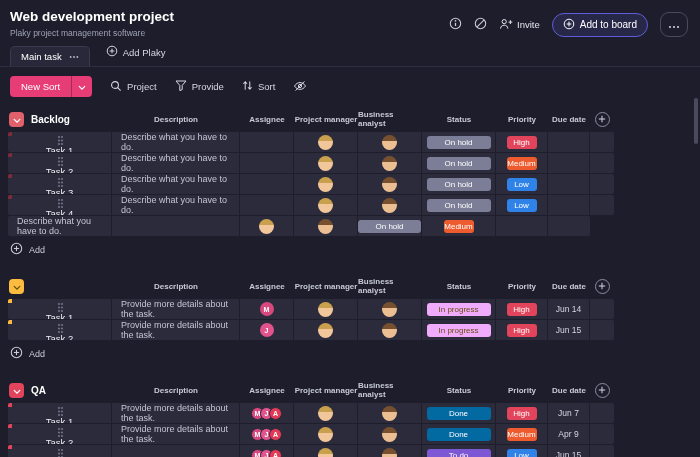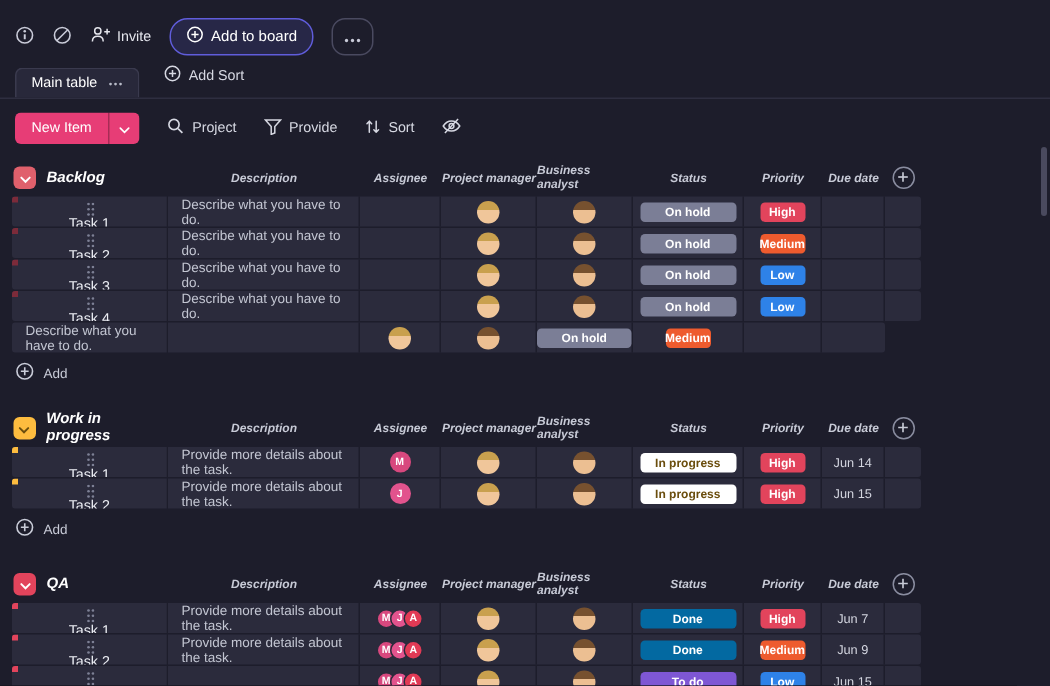--- a/index.html
+++ b/index.html
@@ -30,21 +30,21 @@
   .new-item-btn { display:flex; align-items:stretch; border-radius:4px; overflow:hidden; font-size:9.5px; color:#fff; }
   .ni-main { background:#e73d76; padding:5px 11px; display:flex; align-items:center; }
   .ni-caret { background:#e73d76; border-left:1px solid rgba(0,0,0,0.28); padding:0 6px; display:flex; align-items:center; }
   .tool { display:flex; align-items:center; gap:5px; font-size:9.5px; color:#d6d8e2; background:none; border:none; }
 
   
   .table { padding:2px 8px 0; }
   .grow { display:grid; grid-template-columns:104px 128px 54px 64px 64px 74px 52px 42px 24px; }
   .section { margin-bottom:13px; }
   .group-head { height:24px; align-items:center; }
-  .hcell { display:flex; align-items:center; justify-content:center; font-size:8px; font-weight:bold; color:#c7cad6;font-style:italic; }
+  .hcell { display:flex; align-items:center; justify-content:center; font-size:8px; font-weight:bold; color:#c7cad6; }
   .hcell-first { justify-content:flex-start; gap:7px; padding-left:1px; }
   .group-name { font-size:10px; font-weight:bold; color:#fff; }
   .collapse-btn { width:15px; height:15px; border-radius:4px; border:none; display:flex; align-items:center; justify-content:center; color:#fff; }
   .cb-backlog { background:#e0606c; }
   .cb-wip { background:#fdbc3f; color:#6b4e0e; }
   .cb-qa { background:#e2445c; }
   .plus-col-btn { width:15px; height:15px; border-radius:50%; border:1px solid #8a8da0; background:none; color:#c7cad6; display:flex; align-items:center; justify-content:center; }
 
   .trow { margin-top:1px; }
   .trow > div { background:#2b2b3c; height:20px; display:flex; align-items:center; justify-content:center; border-right:1px solid #1d1d2b; }
@@ -53,25 +53,25 @@
   .c-name { justify-content:flex-start !important; overflow:hidden;flex-direction:column; }
   .accent-bar { width:4px; align-self:stretch; flex:0 0 4px; }
   .ab-backlog { background:#7c2b3a; }
   .ab-wip { background:#fdbc3f; }
   .ab-qa { background:#e2445c; }
   .drag { display:flex; margin:0 5px 0 6px; color:#7d8095; }
   .task-name { color:#eceef4; font-size:9.5px; }
   .c-desc { justify-content:flex-start !important; padding-left:9px; font-size:9px; color:#c3c6d2; }
   .c-due { font-size:8.5px; color:#d4d6e0; }
 
-  .pill { border-radius:3px; font-size:8px; font-weight:bold; color:#fff; display:flex; align-items:center; justify-content:center; height:13px; }
+  .pill { border-radius:3px; font-size:8px; font-weight:normal; color:#fff; display:flex; align-items:center; justify-content:center; height:13px; }
   .status-pill { width:64px; }
   .prio-pill { width:30px; }
   .st-onhold { background:#7b7e96; }
-  .st-inprogress { background:#ffffff; color:#6b4e0e; }
+  .st-inprogress { background:#f0abfc; color:#6b4e0e; }
   .st-done { background:#0369a1; }
   .st-todo { background:#7e57d4; }
   .pr-high { background:#e2445c; }
   .pr-medium { background:#ee5b2e; }
   .pr-low { background:#2e82e8; }
 
   .avatar { width:15px; height:15px; border-radius:50%; }
   .pm-avatar { background:linear-gradient(180deg,#c9a04e 0%,#c9a04e 38%,#f0c69a 38%,#f0c69a 100%); }
   .ba-avatar { background:linear-gradient(180deg,#77512f 0%,#77512f 38%,#ecbf92 38%,#ecbf92 100%); }
   .lav { width:14px; height:14px; border-radius:50%; color:#fff; font-size:7px; font-weight:bold; display:flex; align-items:center; justify-content:center; }
@@ -85,20 +85,24 @@
   .add-row { display:flex; align-items:center; gap:6px; padding:6px 0 4px 2px; font-size:9px; color:#c9ccd8; background:none; border:none; }
 
   .vscrollbar { position:absolute; right:2px; top:98px; width:4px; height:46px; border-radius:2px; background:#4a4a5e; }
 </style>
 </head>
 <body>
 
 <div class="app">
 
   <div class="app-header">
+    <div>
+      <div class="page-title">Web development project</div>
+      <div class="page-subtitle">Plaky project management software</div>
+    </div>
     <div class="header-actions">
       <button class="icon-btn">
         <span>
           <svg width="13" height="13" viewBox="0 0 12 12" fill="none">
               <circle cx="6" cy="6" r="4.8" stroke="currentColor" stroke-width="1"></circle>
               <line x1="6" y1="5.4" x2="6" y2="8.4" stroke="currentColor" stroke-width="1.2"></line>
               <circle cx="6" cy="3.5" r="0.8" fill="currentColor"></circle>
             </svg>
         </span>
       </button>
@@ -138,45 +142,45 @@
               <circle cx="6" cy="2" r="1.1" fill="currentColor"></circle>
               <circle cx="10" cy="2" r="1.1" fill="currentColor"></circle>
             </svg>
         </span>
       </button>
     </div>
   </div>
 
   <div class="tabbar">
     <div class="tab">
-      <span>Main table</span>
+      <span>Main task</span>
       <span class="ellipsis">
         <svg width="10" height="4" viewBox="0 0 12 4">
             <circle cx="2" cy="2" r="1.1" fill="currentColor"></circle>
             <circle cx="6" cy="2" r="1.1" fill="currentColor"></circle>
             <circle cx="10" cy="2" r="1.1" fill="currentColor"></circle>
           </svg>
       </span>
     </div>
     <button class="add-view">
       <span>
         <svg width="12" height="12" viewBox="0 0 12 12" fill="none">
             <circle cx="6" cy="6" r="4.8" stroke="currentColor" stroke-width="1"></circle>
             <line x1="6" y1="3.6" x2="6" y2="8.4" stroke="currentColor" stroke-width="1"></line>
             <line x1="3.6" y1="6" x2="8.4" y2="6" stroke="currentColor" stroke-width="1"></line>
           </svg>
       </span>
-      <span>Add Sort</span>
+      <span>Add Plaky</span>
     </button>
   </div>
 
   <div class="toolbar">
     <div class="new-item-btn">
       <button class="ni-main" style="border:none;color:#fff;font-size:9.5px;">
-        <span>New Item</span>
+        <span>New Sort</span>
       </button>
       <button class="ni-caret" style="border-top:none;border-right:none;border-bottom:none;color:#fff;">
         <span>
           <svg width="8" height="6" viewBox="0 0 10 7">
               <path d="M1.5 1.5 L5 5 L8.5 1.5" stroke="#fff" stroke-width="1.4" fill="none" stroke-linecap="round"></path>
             </svg>
         </span>
       </button>
     </div>
     <button class="tool">
@@ -409,21 +413,20 @@
     </div>
 
     <div class="section">
       <div class="grow group-head">
         <div class="hcell hcell-first">
           <button class="collapse-btn cb-wip">
             <span><svg width="8" height="6" viewBox="0 0 10 7">
                   <path d="M1.5 1.5 L5 5 L8.5 1.5" stroke="currentColor" stroke-width="1.6" fill="none" stroke-linecap="round"></path>
                 </svg></span>
           </button>
-          <span class="group-name">Work in progress</span>
         </div>
         <div class="hcell">Description</div>
         <div class="hcell">Assignee</div>
         <div class="hcell">Project manager</div>
         <div class="hcell">Business analyst</div>
         <div class="hcell">Status</div>
         <div class="hcell">Priority</div>
         <div class="hcell">Due date</div>
         <div class="hcell">
             <button class="plus-col-btn">
@@ -607,21 +610,21 @@
           </div>
         <div>
             <span class="avatar ba-avatar"></span>
           </div>
         <div>
             <span class="pill status-pill st-done">Done</span>
           </div>
         <div>
             <span class="pill prio-pill pr-medium">Medium</span>
           </div>
-        <div class="c-due">Jun 9</div>
+        <div class="c-due">Apr 9</div>
         <div></div>
       </div>
 
       <div class="grow trow">
         <div class="c-name">
             <span class="accent-bar ab-qa"></span>
             <span class="drag">
               <svg width="5" height="9" viewBox="0 0 5 9">
                 <circle cx="1" cy="1" r="0.9" fill="currentColor"></circle>
                 <circle cx="4" cy="1" r="0.9" fill="currentColor"></circle>

